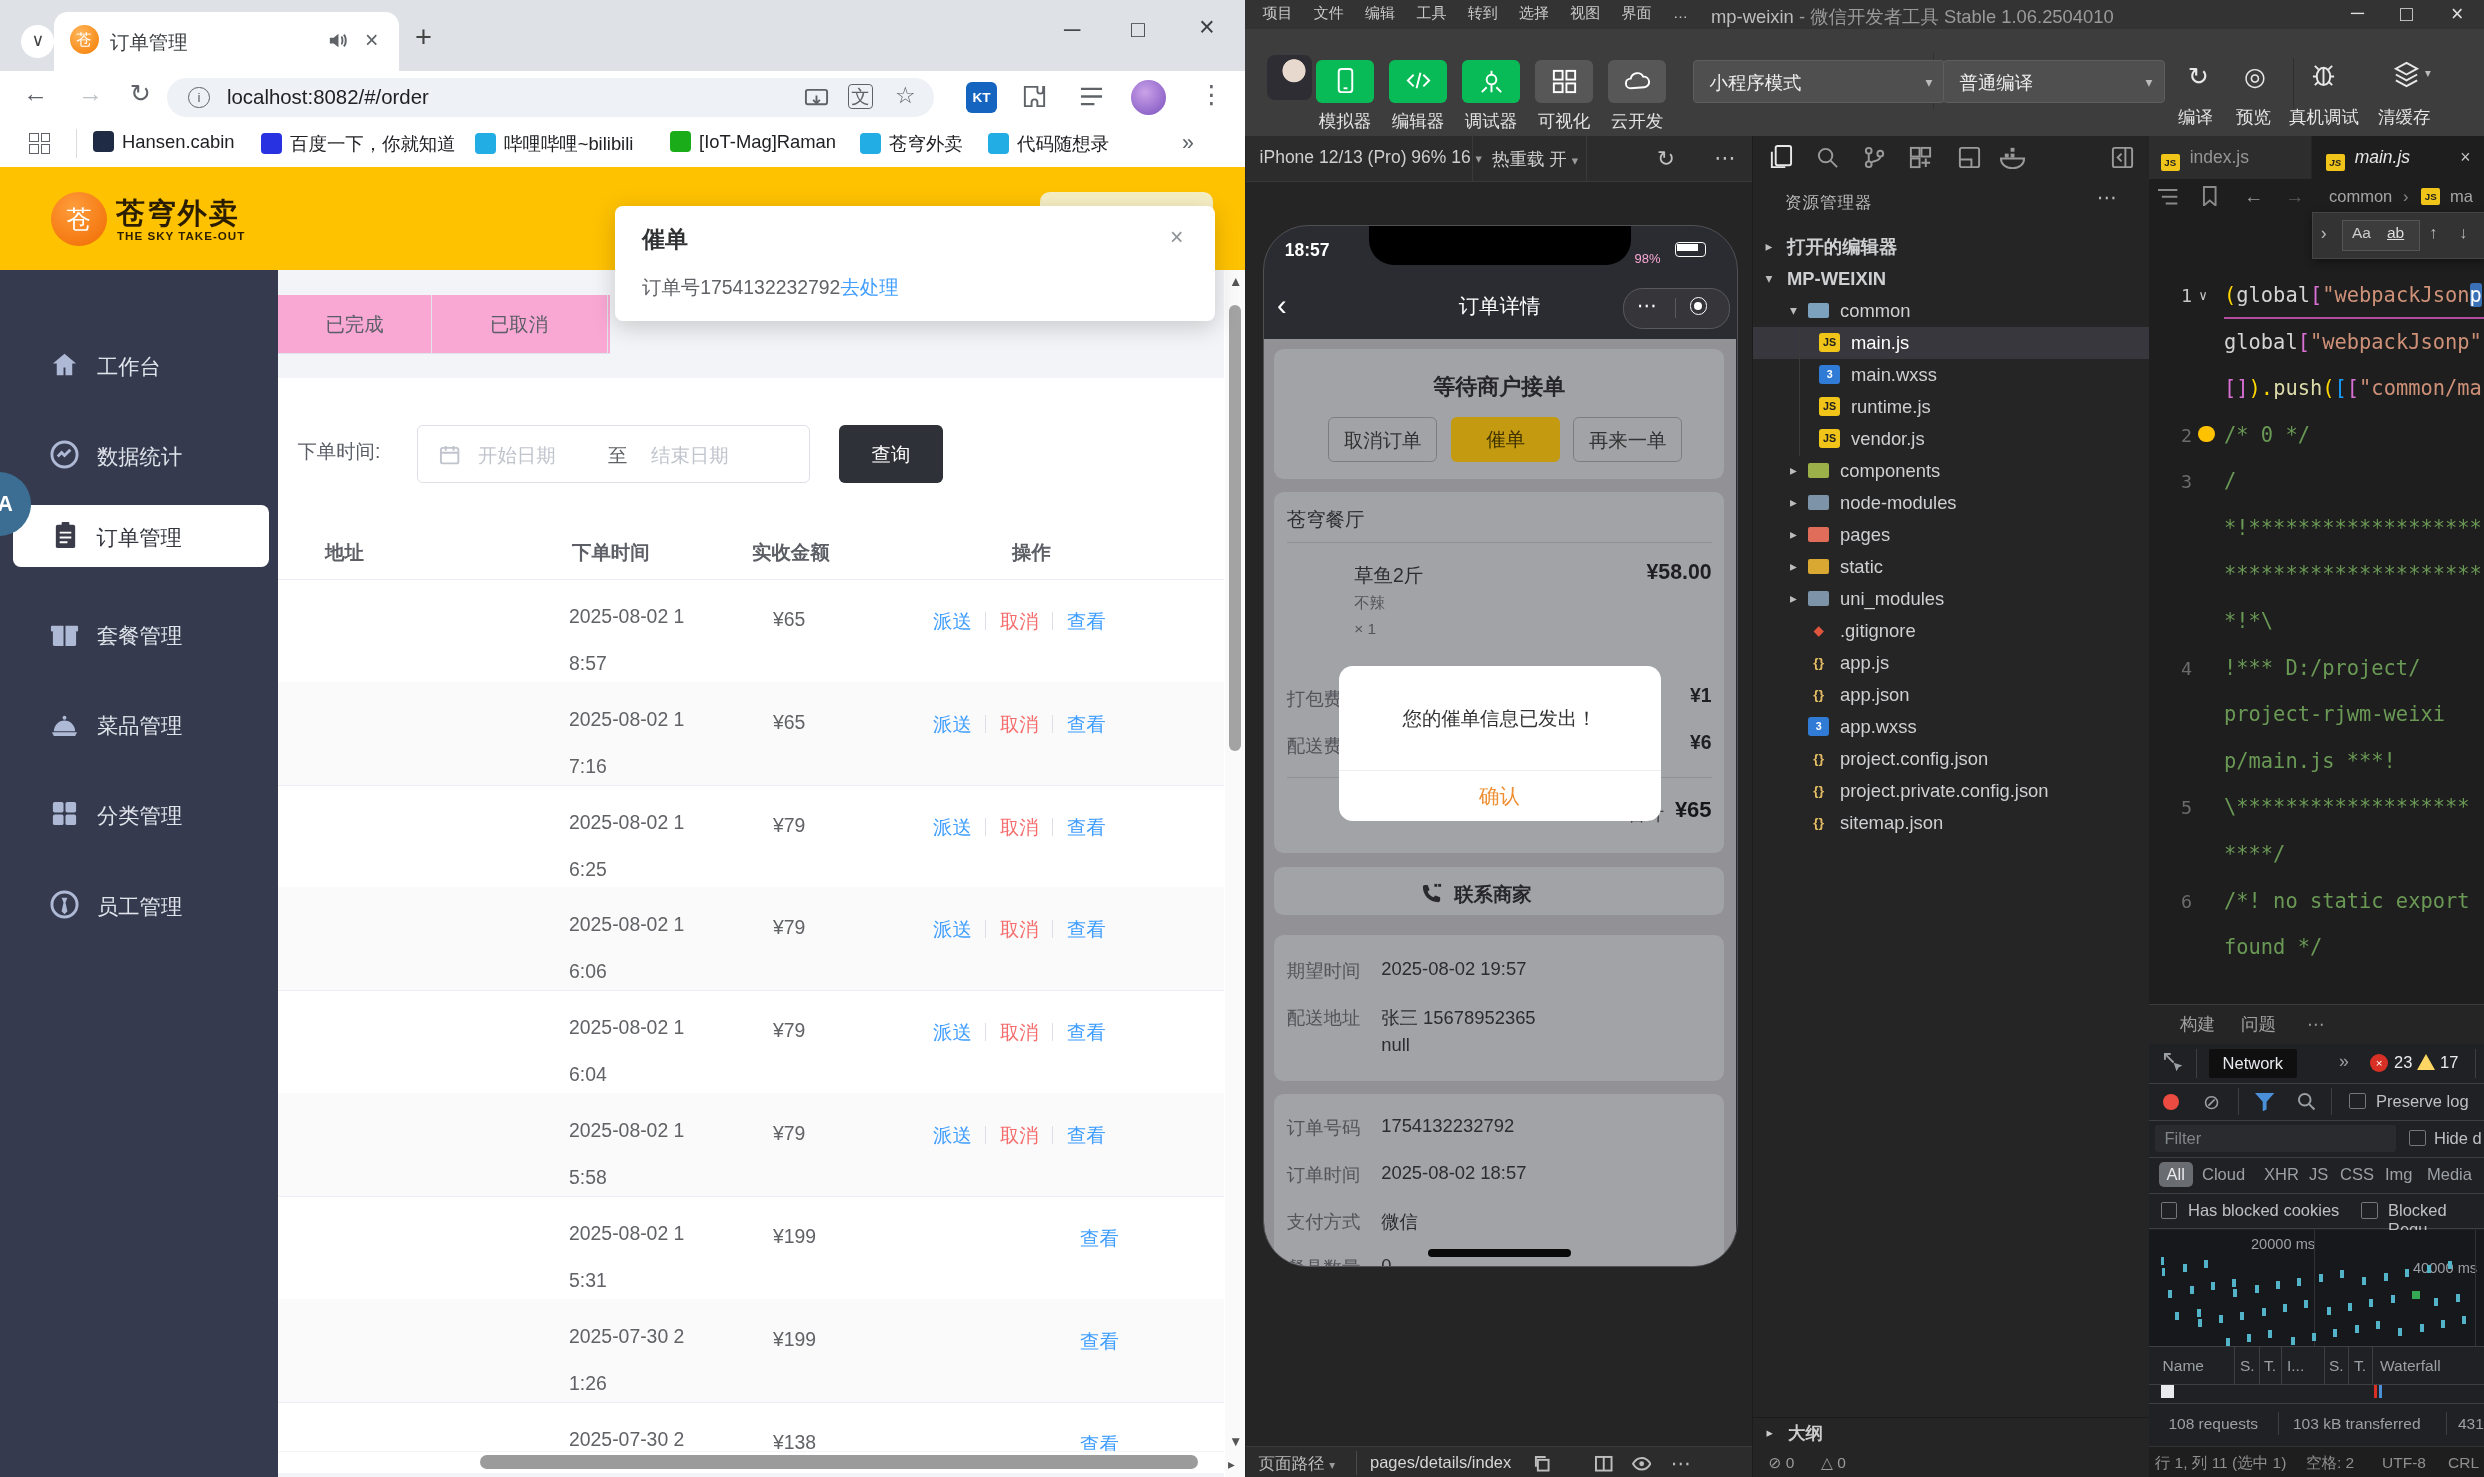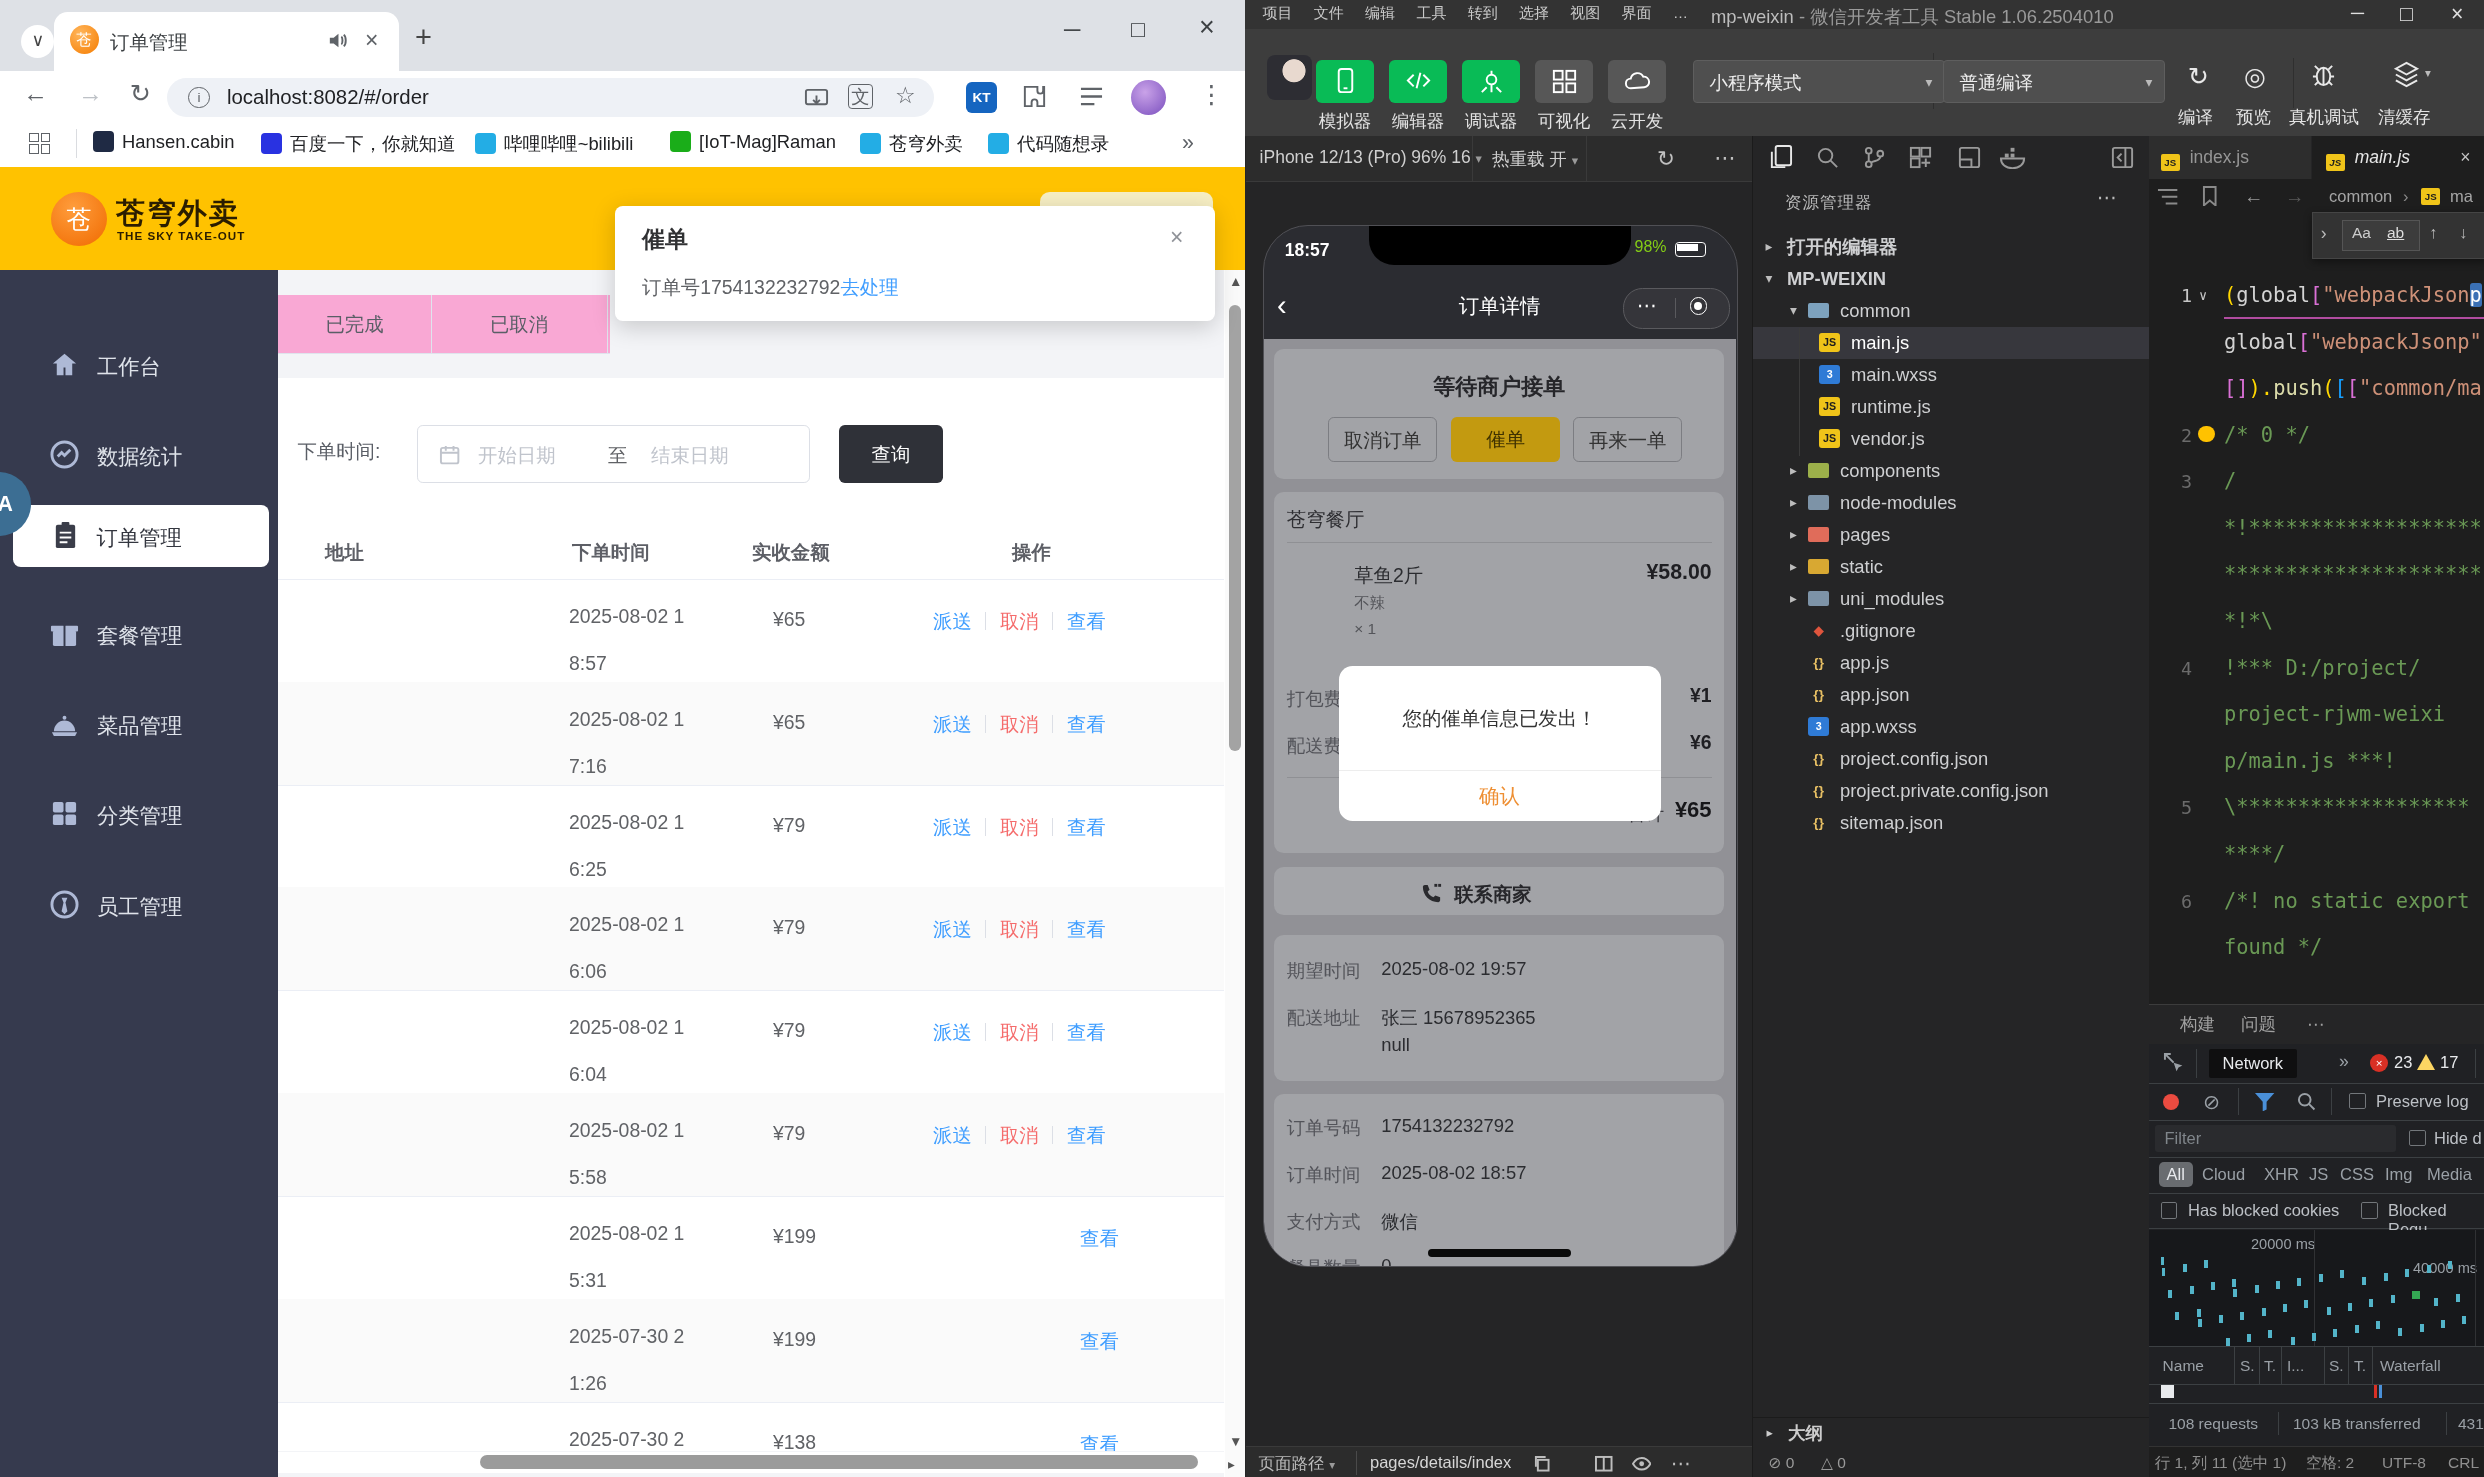--- a/index.html
+++ b/index.html
@@ -88,21 +88,21 @@
   .rt-ic{position:absolute;top:33px;color:#e8e8e8;font-size:25px;}
   .rt-lb{position:absolute;top:76px;color:#e3e3e3;font-size:17.5px;}
   
   .sim{position:absolute;left:1px;top:136px;width:506px;height:1342px;background:#252526;}
   .devbar{position:absolute;left:0;top:0;width:506px;height:45px;background:#2c2c2c;border-bottom:1px solid #3a3a3a;color:#cfcfcf;font-size:17.5px;}
   .phone{position:absolute;left:16.5px;top:89px;width:475px;height:1042px;border-radius:45px;background:#2b2c31;border:1.9px solid #505055;box-sizing:border-box;overflow:hidden;}
   .notch{position:absolute;left:105px;top:0;width:262px;height:39px;background:#000;border-radius:0 0 25px 25px;}
   .p-time{position:absolute;left:21.3px;top:13.6px;color:#fff;font-size:17.5px;font-weight:bold;}
   .p-batt{position:absolute;left:411px;top:15.5px;width:29px;height:13.6px;border:1.9px solid #fff;border-radius:3.9px;}
   .p-batt i{position:absolute;left:1px;top:1px;width:21.3px;height:7.8px;background:#fff;}
-  .p-battv{position:absolute;left:371px;top:12px;color:#84cc16;font-size:16px;}
+  .p-battv{position:absolute;left:371px;top:25px;color:#f9a8d4;font-size:13px;}
   .p-nav{position:absolute;left:0;top:47px;width:472px;height:66px;}
   .p-back{position:absolute;left:13.6px;top:15.5px;color:#fff;font-size:29px;}
   .p-title{position:absolute;left:0;top:19.4px;width:472px;text-align:center;color:#fff;font-size:20.4px;}
   .capsule{position:absolute;left:359px;top:14.6px;width:105px;height:39px;border:1px solid #5a5a5e;border-radius:19.4px;background:#35353a;}
   .capsule .dots{position:absolute;left:13.6px;top:5.8px;color:#fff;font-size:19.4px;}
   .capsule .dvd{position:absolute;left:51px;top:9.7px;width:1px;height:19.4px;background:#5a5a5e;}
   .capsule .tgt{position:absolute;left:66px;top:8.7px;width:15.5px;height:15.5px;border:1.9px solid #fff;border-radius:50%;}
   .capsule .tgt i{position:absolute;left:3.9px;top:3.9px;width:7.8px;height:7.8px;background:#fff;border-radius:50%;}
   .p-body{position:absolute;left:0;top:113px;width:472px;height:928px;background:#919196;}
   .pcard{position:absolute;left:10.7px;width:450px;background:#a2a3a7;border-radius:9.7px;}

